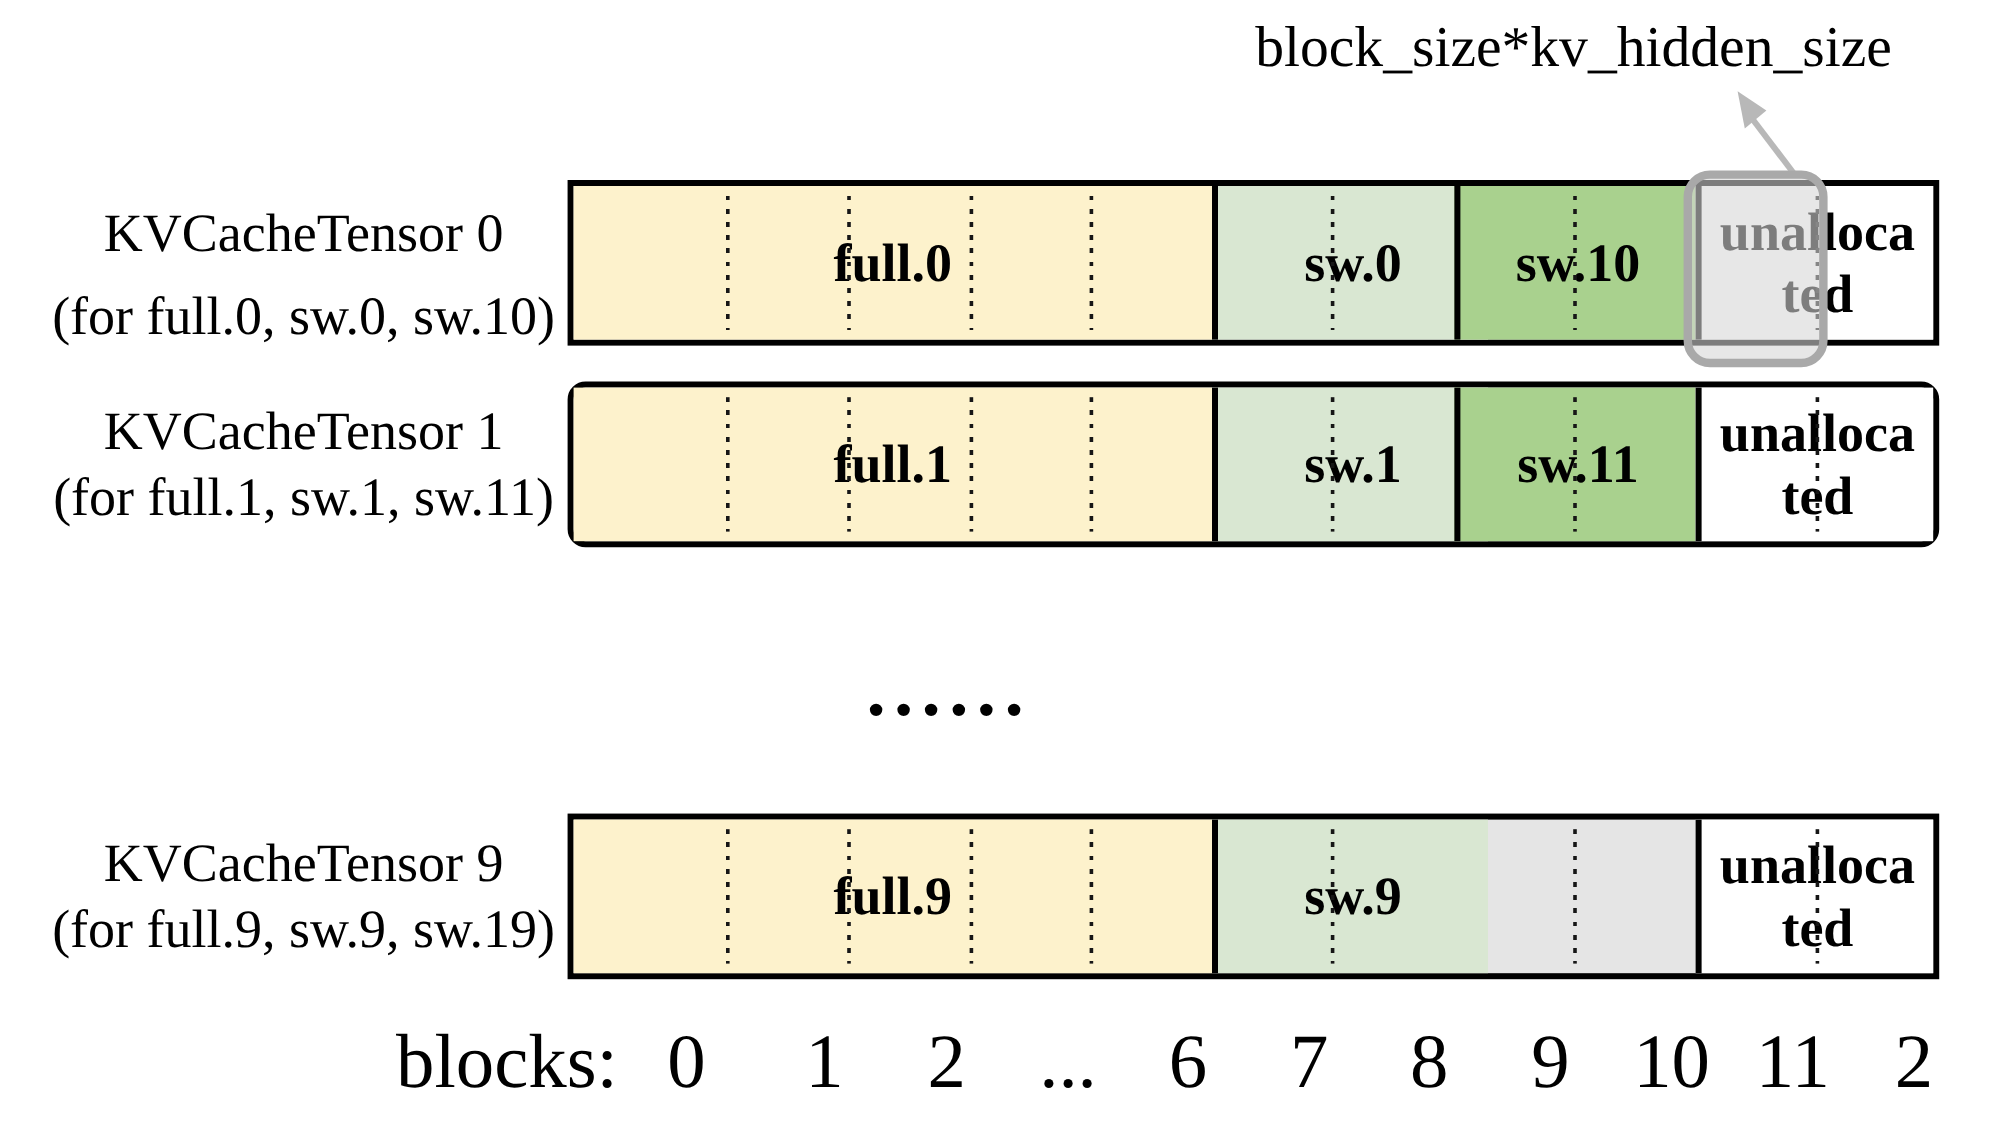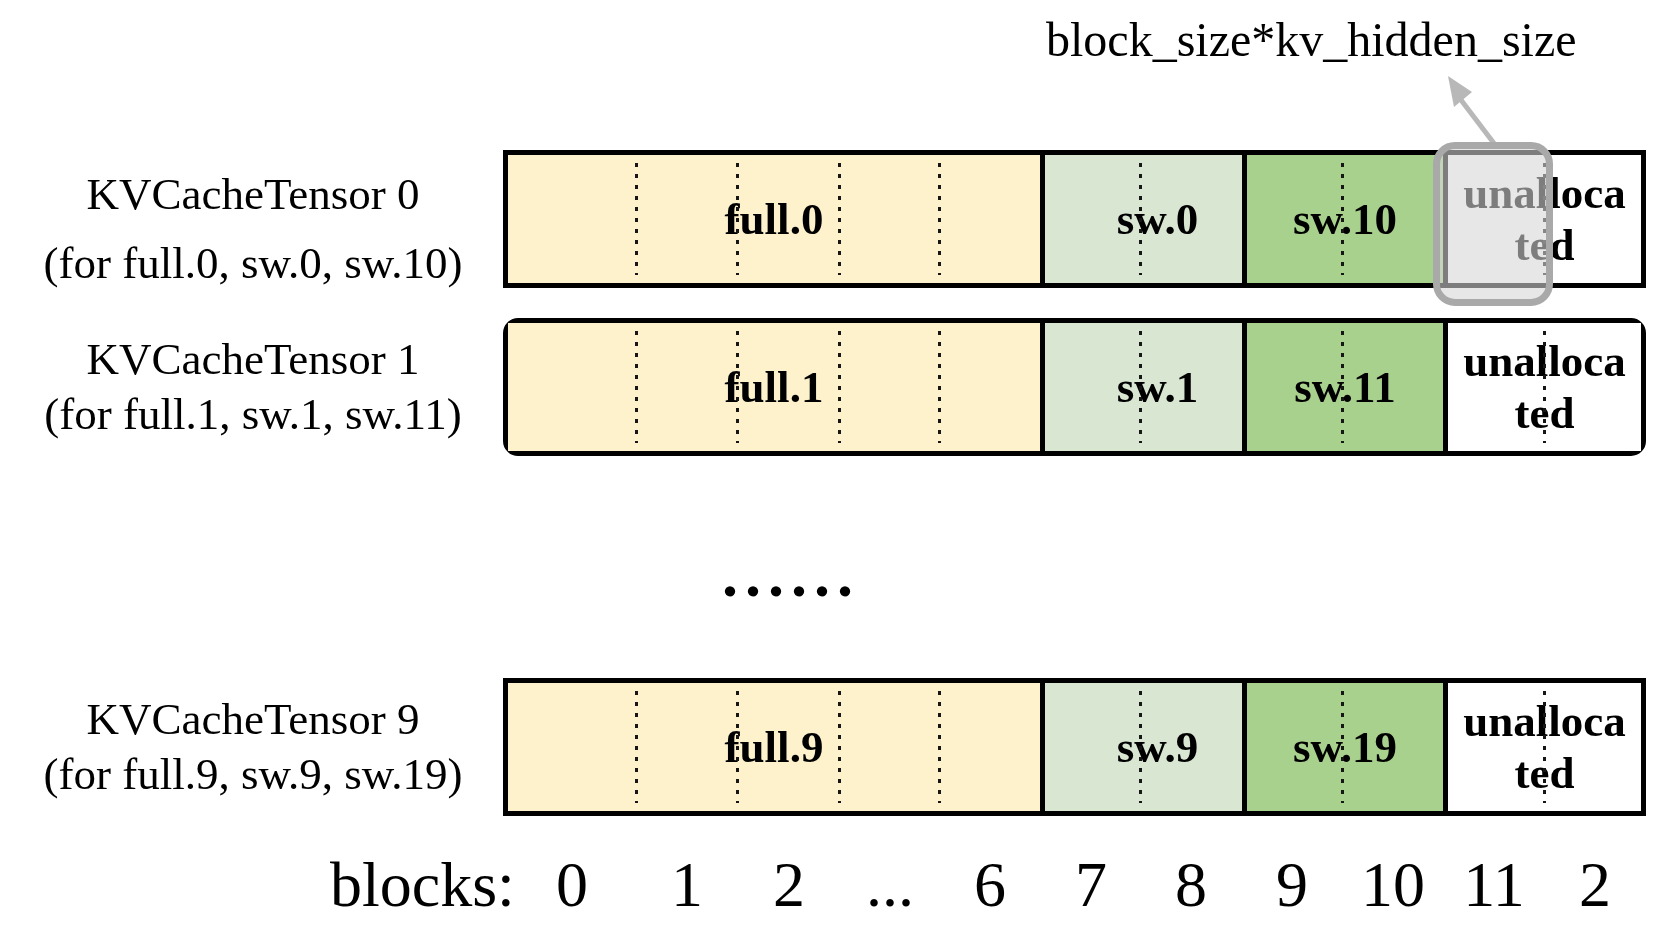--- a/index.html
+++ b/index.html
@@ -13,21 +13,21 @@
     font-size:48px; white-space:nowrap;
   }
   .arrow-svg { position:absolute; left:1424px; top:66px; }
 
   .row-label {
     position:absolute; left:6px; width:494px; height:138px;
     display:flex; flex-direction:column; justify-content:center;
     text-align:center; font-size:45px; line-height:55px; white-space:nowrap;
   }
   .bar {
-    position:absolute; left:503px; width:1143px; height:138px;
+    position:absolute; left:473px; width:1143px; height:138px;
     border:5px solid #000; box-sizing:border-box; background:#e5e5e5;
   }
   .seg {
     position:absolute; top:0; bottom:0; box-sizing:border-box;
     display:flex; align-items:center; justify-content:center;
     font-weight:bold; font-size:45px;
   }
   .seg-full    { left:0;     width:532px; background:#FDF2CC; }
   .seg-sw      { left:532px; width:230px; background:#D9E7D2; border-left:5px solid #000; }
   .seg-sw2     { left:734px; width:201px; background:#A9D18E; border-left:5px solid #000;text-align:right; }
@@ -126,23 +126,20 @@
     <div>KVCacheTensor 9</div>
     <div>(for full.9, sw.9, sw.19)</div>
   </div>
   <div class="bar" style="top:678px;">
     <div class="seg seg-full">
       <span>full.9</span>
     </div>
     <div class="seg seg-sw">
       <span>sw.9</span>
     </div>
-    <div class="seg seg-sw2">
-      <span>sw.19</span>
-    </div>
     <div class="seg seg-unalloc">
       <span>unalloca</span>
       <span>ted</span>
     </div>
     <div class="dot-line dl1"></div>
     <div class="dot-line dl2"></div>
     <div class="dot-line dl3"></div>
     <div class="dot-line dl4"></div>
     <div class="dot-line dl5"></div>
     <div class="dot-line dl6"></div>

